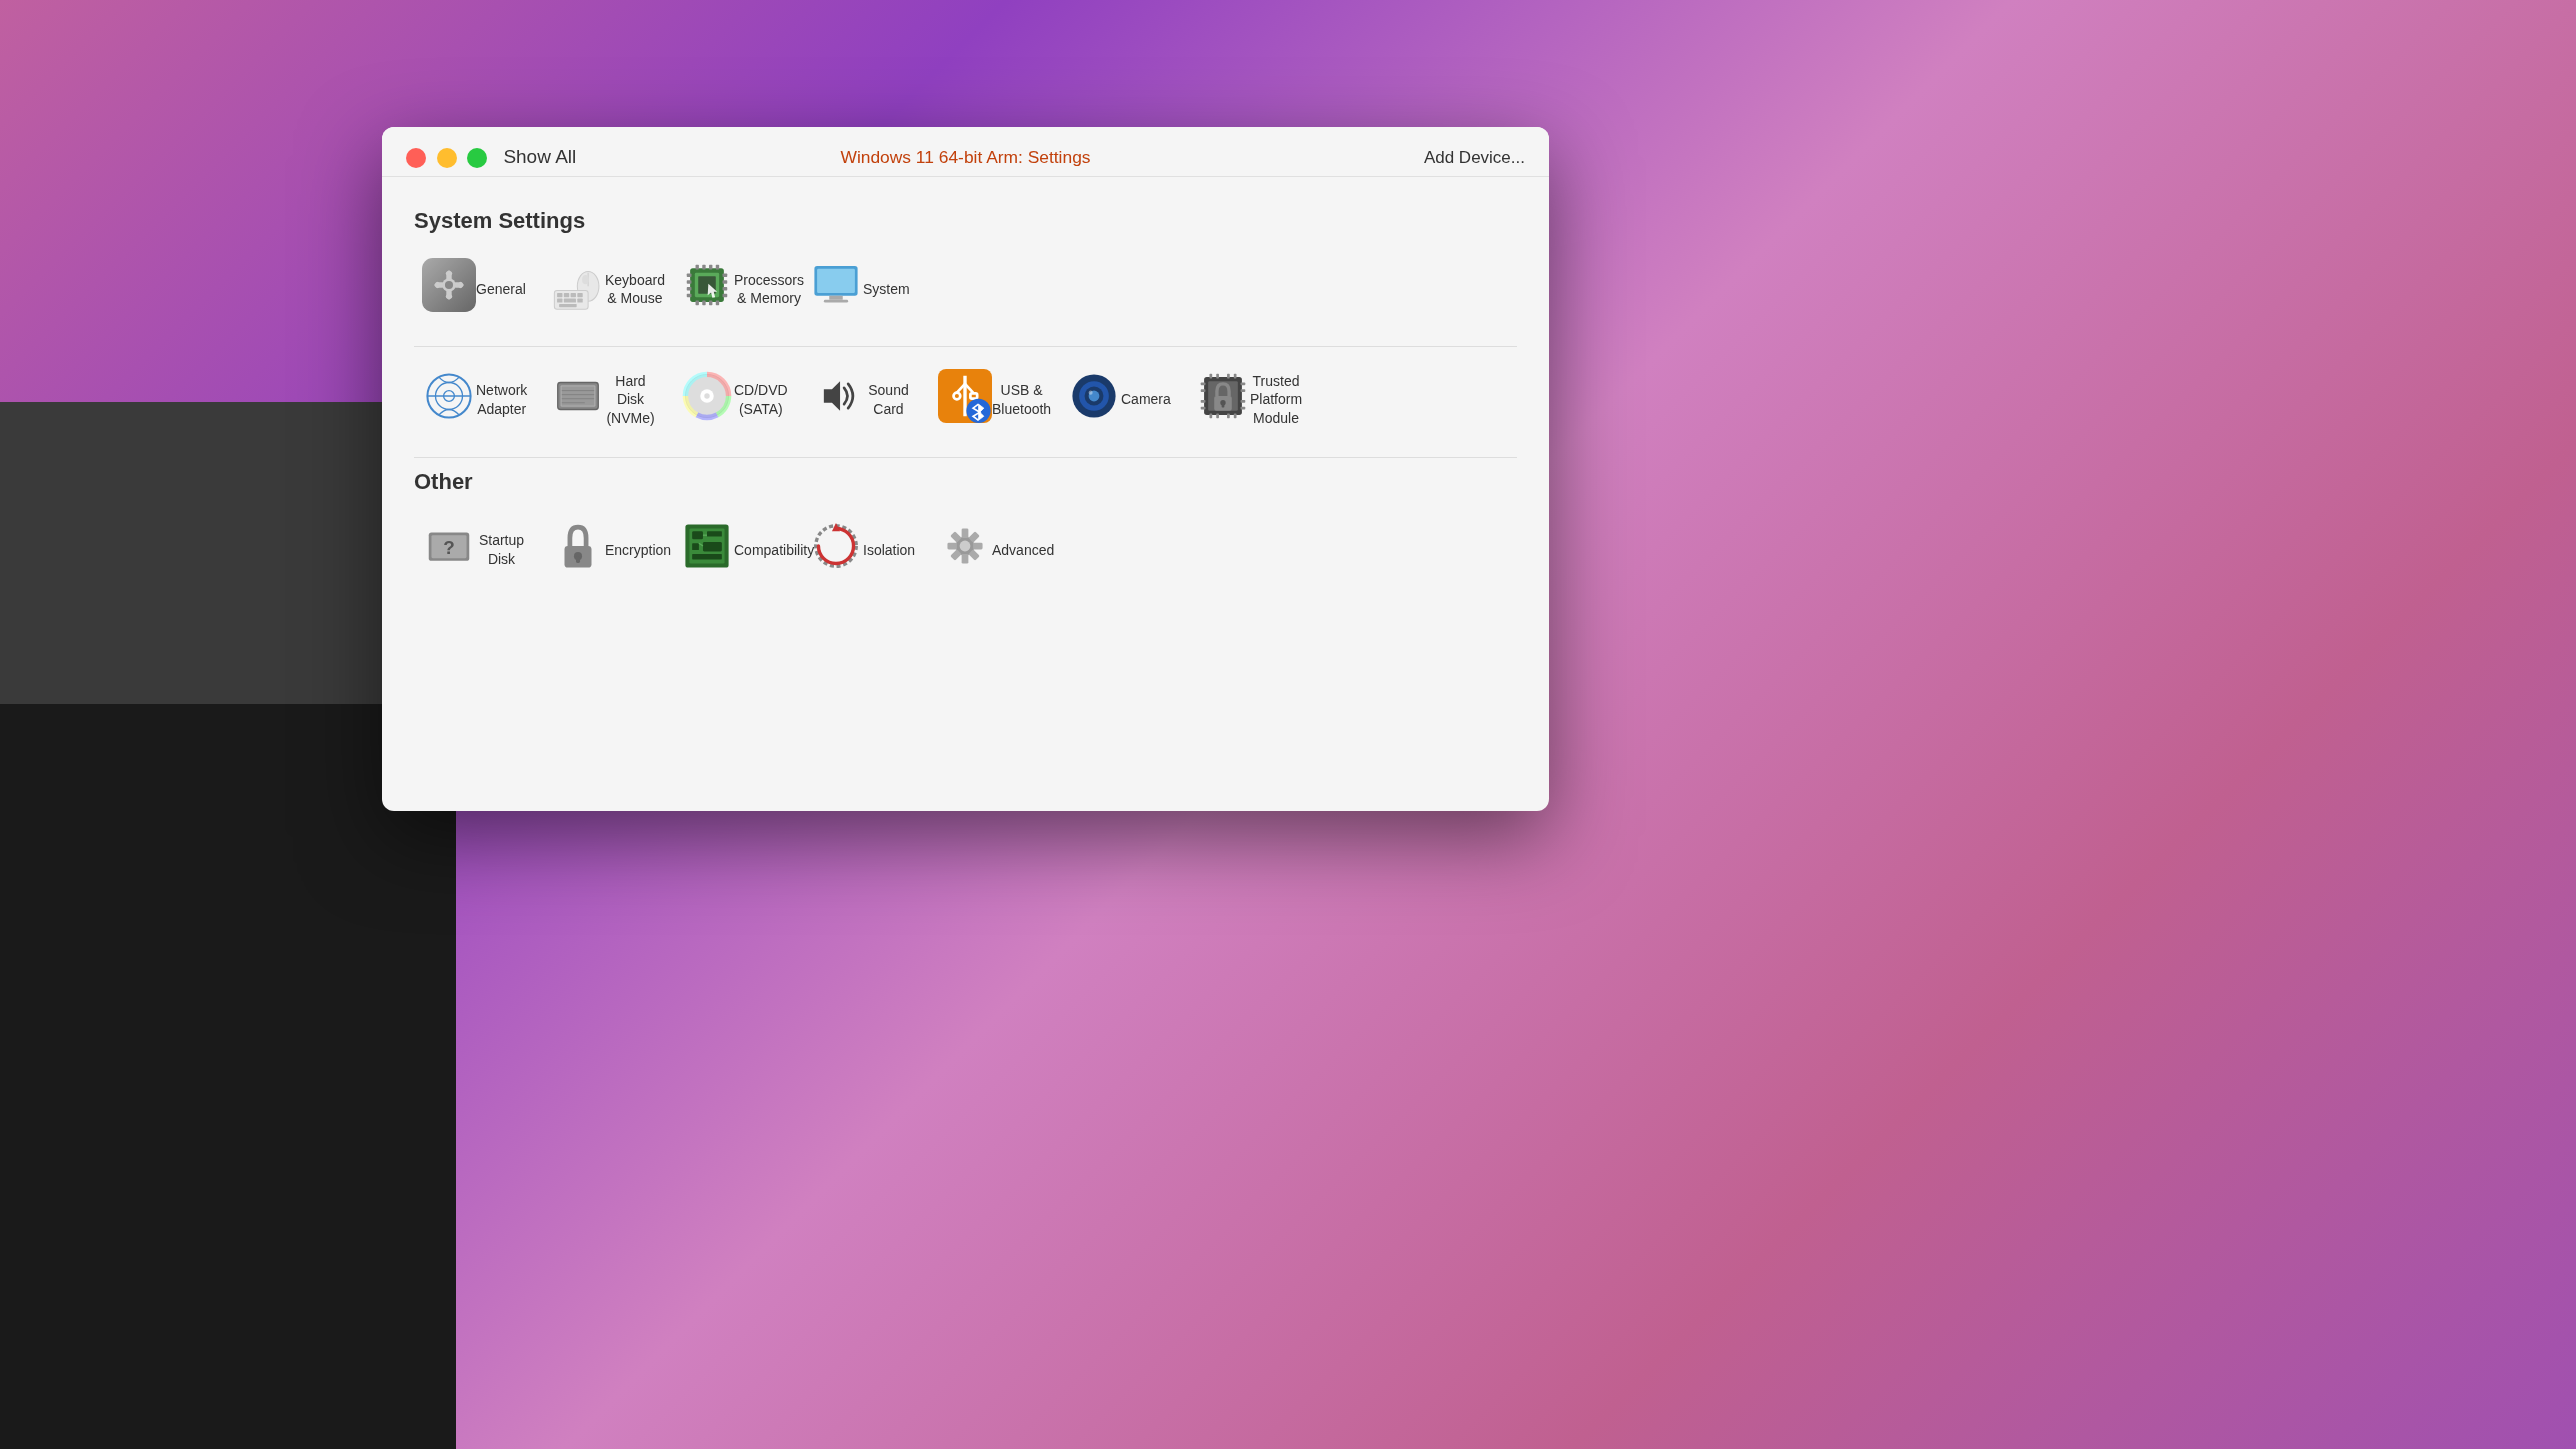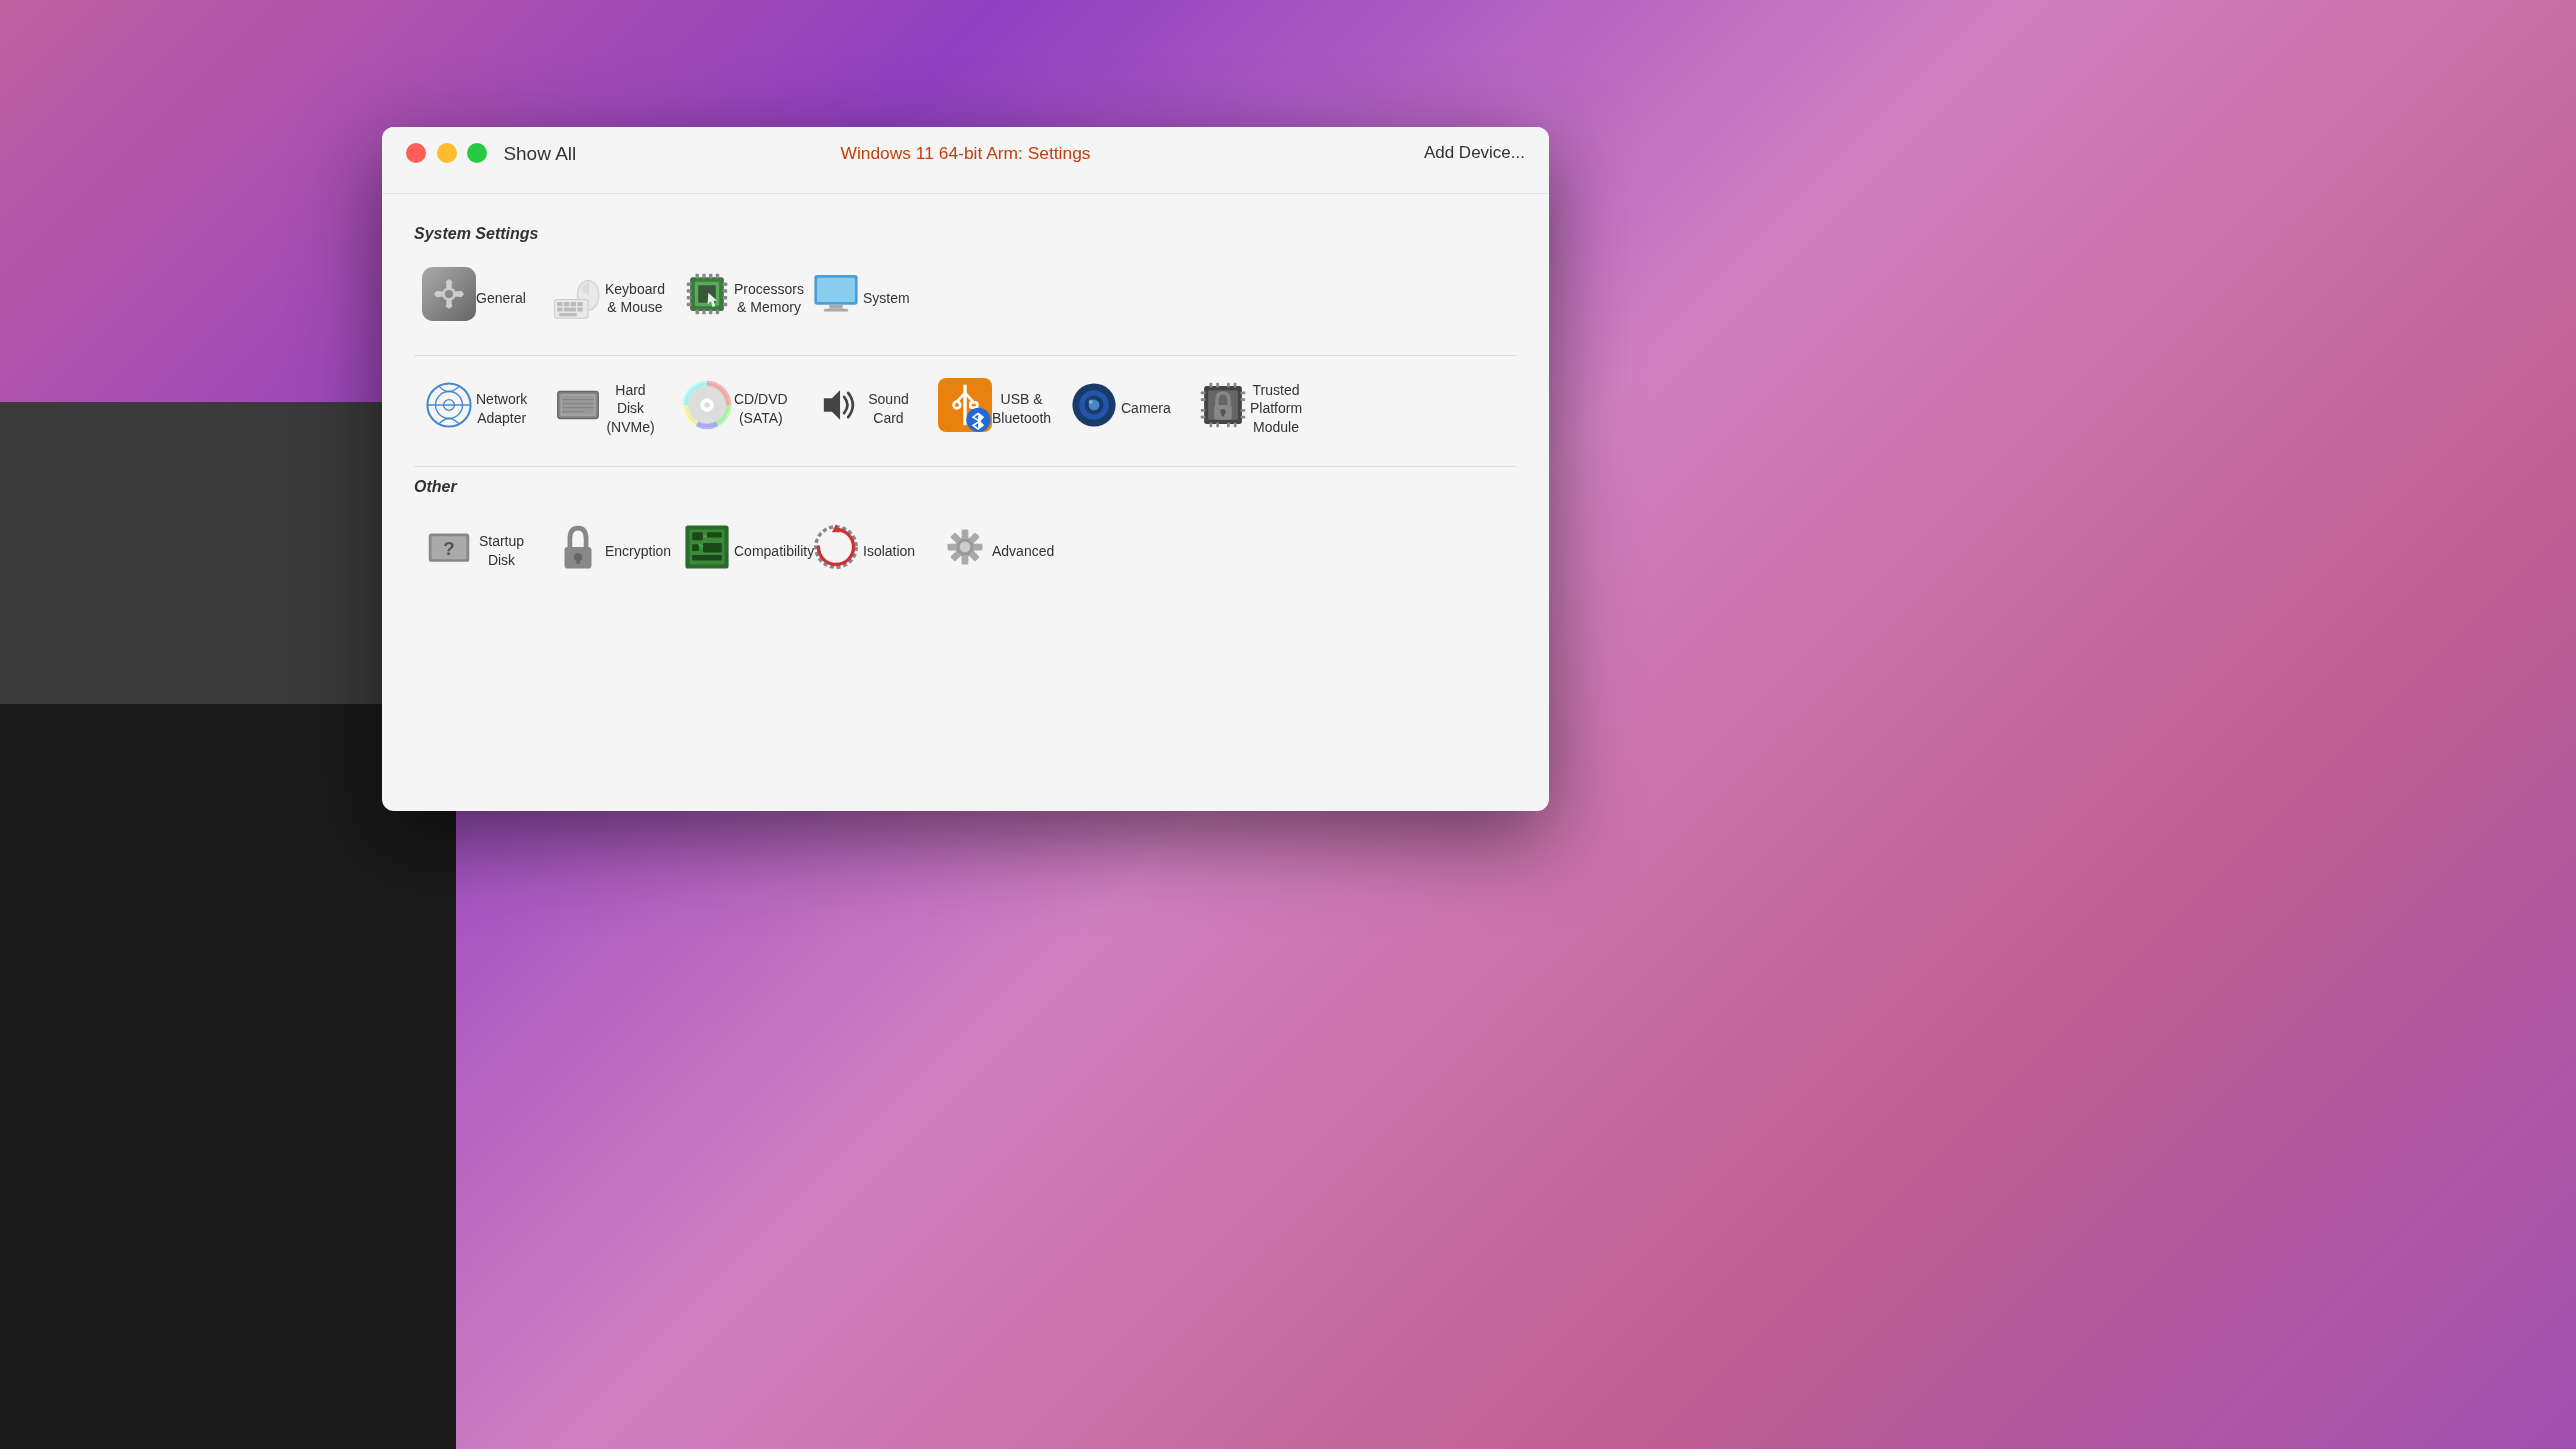--- a/index.html
+++ b/index.html
@@ -48,23 +48,23 @@
       width: 1167px;
       height: 684px;
       background: #f5f5f5;
       border-radius: 12px;
       box-shadow: 0 27px 81px rgba(0,0,0,0.5);
       overflow: hidden;
     }
 
     .titlebar {
       display: flex;
-      align-items: flex-start;
-      padding: 16px 24px;
-      height: 67px;
+      align-items: flex-end;
+      padding: 8px 24px;
+      height: 50px;
       background: #f5f5f5;
       border-bottom: 0.7px solid #e0e0e0;
       position: relative;
     }
 
     .window-controls {
       display: flex;
       gap: 10.7px;
       align-items: center;
     }
@@ -124,26 +124,25 @@
       cursor: pointer;
     }
 
     .content {
       padding: 24px 32px;
       overflow-y: auto;
       height: calc(100% - 67px);
     }
 
     .section-title {
-      font-size: 16px;
+      font-size: 22px;
       font-weight: 700;
       color: #333;
       margin-bottom: 13.4px;
       margin-top: 6.7px;
-      font-style: italic;
     }
 
     .items-grid {
       display: flex;
       flex-wrap: wrap;
       gap: 8px;
       margin-bottom: 16px;
     }
 
     .item {

